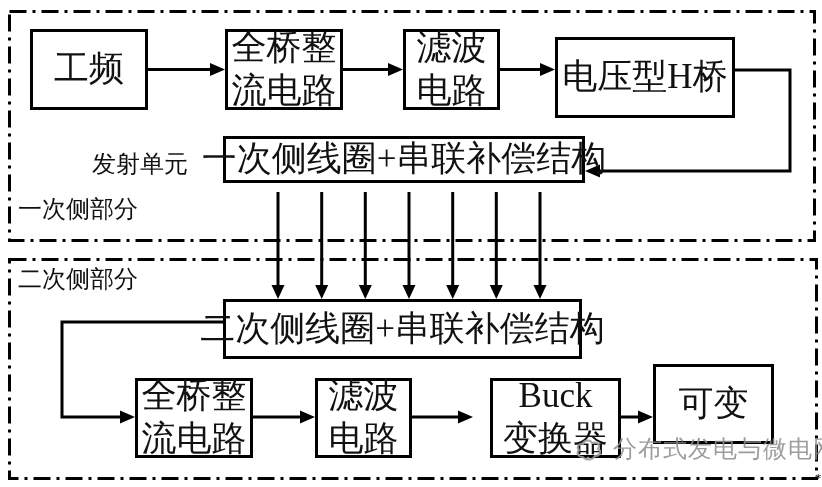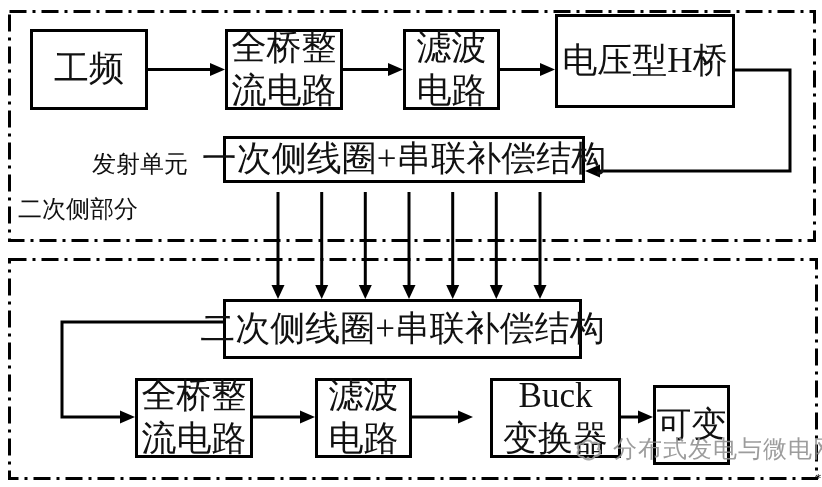--- a/index.html
+++ b/index.html
@@ -95,21 +95,21 @@
     <span>工频</span>
   </div>
   <div class="box" style="left:225px;top:29px;width:118px;height:81px">
     <span>全桥整</span>
     <span>流电路</span>
   </div>
   <div class="box" style="left:403px;top:29px;width:97px;height:81px">
     <span>滤波</span>
     <span>电路</span>
   </div>
-  <div class="box" style="left:555px;top:14px;width:180px;height:94px">
+  <div class="box" style="left:555px;top:37px;width:180px;height:81px">
     <span>电压型H桥</span>
   </div>
 
   <div class="box single" style="left:223px;top:136px;width:362px;height:47px">
     <span>一次侧线圈+串联补偿结构</span>
   </div>
   <div class="box single" style="left:223px;top:299px;width:359px;height:60px">
     <span>二次侧线圈+串联补偿结构</span>
   </div>
 
@@ -118,26 +118,27 @@
     <span>流电路</span>
   </div>
   <div class="box" style="left:315px;top:378px;width:97px;height:80px">
     <span>滤波</span>
     <span>电路</span>
   </div>
   <div class="box" style="left:490px;top:378px;width:131px;height:80px">
     <span>Buck</span>
     <span>变换器</span>
   </div>
-  <div class="box" style="left:653px;top:385px;width:77px;height:80px">
+  <div class="box" style="left:653px;top:364px;width:121px;height:80px">
     <span>可变</span>
   </div>
 
   <div class="lbl" style="left:92px;top:151px">发射单元</div>
-  <div class="lbl" style="left:18px;top:196px">二次侧部分</div>
+  <div class="lbl" style="left:18px;top:196px">一次侧部分</div>
+  <div class="lbl" style="left:18px;top:266px">二次侧部分</div>
 
   <div class="watermark">
     <svg width="34" height="28" viewBox="0 0 34 28">
       <path d="M9 22 C4 22 2 18 5 15 C2 12 5 8 9 9 C10 5 16 4 18 8 C23 6 27 10 24 14 C28 16 26 21 21 21 C19 25 12 26 9 22 Z" fill="none" stroke="#9a9a9a" stroke-width="2"></path>
       <circle cx="14" cy="23" r="1.5" fill="#9a9a9a"></circle>
     </svg>
     <span class="wm-text">分布式发电与微电网</span>
   </div>
 
   <div class="corner-mark">⁎</div>

